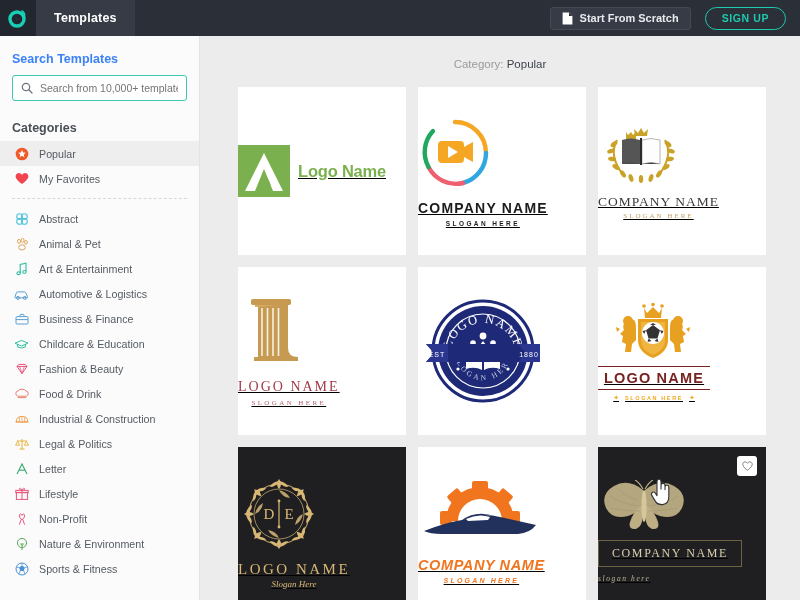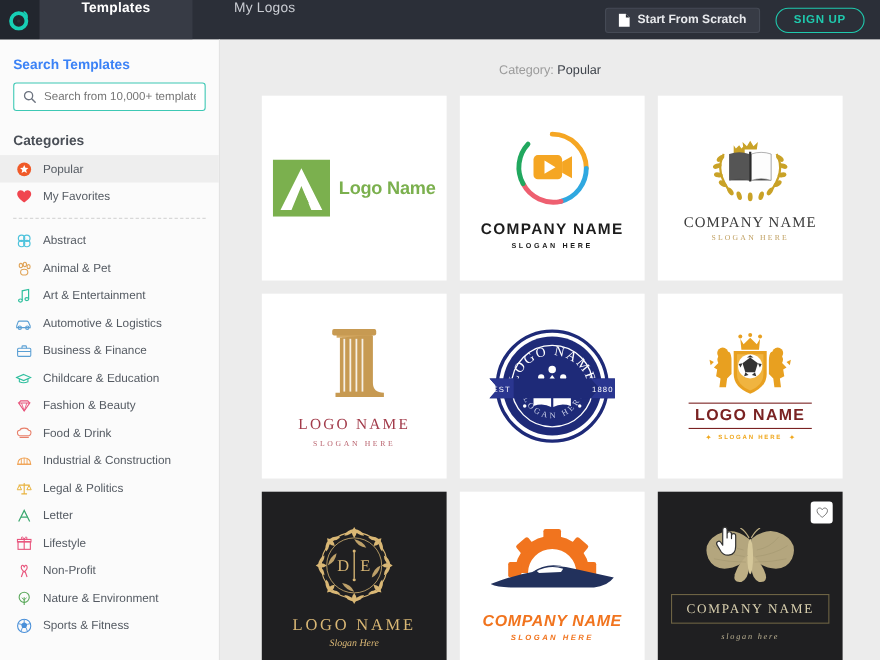--- a/index.html
+++ b/index.html
@@ -15,22 +15,22 @@
     position: absolute; top: 0; left: 0;
     width: 800px; height: 36px;
     background: #2b2f38;
     display: flex; align-items: stretch;
   }
   .brand {
     width: 36px; display: flex; align-items: center; justify-content: center;
     background: #22262e;
   }
   .nav-tab {
-    display: flex; justify-content: center;
-    padding: 0 38px;
+    display: flex; align-items: center; justify-content: center;
+    padding: 0 18px;
     color: #c9ccd2; font-size: 12.5px; letter-spacing: .2px;
     cursor: pointer; height: 36px;
   }
   .nav-tab.active { background: #373b45; color: #ffffff; font-weight: bold; }
   .header-spacer { flex: 1; }
   .header-right { display: flex; align-items: center; gap: 14px; padding-right: 14px; }
   .scratch-btn {
     display: flex; align-items: center; gap: 7px;
     background: #373b45; border: 1px solid #454a55;
     border-radius: 3px; height: 23px; padding: 0 11px;
@@ -92,22 +92,22 @@
   .grid {
     display: grid;
     grid-template-columns: repeat(3, 168px);
     gap: 12px;
     padding: 17px 0 0 38px;
   }
   .card {
     width: 168px; height: 168px;
     background: #fff; position: relative;
     display: flex; flex-direction: column;
-    align-items: center; justify-content: center;
-    overflow: hidden; cursor: pointer;
+    align-items: flex-start; justify-content: center;
+    overflow: hidden; cursor: pointer; text-decoration: underline;
   }
   .card.dark { background: #1f1f21; }
   .fav-btn {
     position: absolute; top: 9px; right: 9px;
     width: 20px; height: 20px; background: #fff; border-radius: 3px;
     display: flex; align-items: center; justify-content: center; cursor: pointer;
   }
   .cursor-hand {
     position: absolute; left: 52px; top: 30px;
     pointer-events: none; z-index: 5;
@@ -138,23 +138,20 @@
   <div class="brand">
     <svg width="20" height="20" viewBox="0 0 20 20">
       <circle cx="9" cy="11" r="7" fill="none" stroke="#17cfb5" stroke-width="3.4"></circle>
       <path d="M14 3 Q17 5 16.5 8" fill="none" stroke="#17cfb5" stroke-width="1.6" stroke-linecap="round"></path>
       <circle cx="9" cy="11" r="1.6" fill="#2b2f38"></circle>
     </svg>
   </div>
 
   <div class="nav-tab active">
     <span>Templates</span>
-  </div>
-  <div class="nav-tab">
-    <span>My Logos</span>
   </div>
 
   <div class="header-spacer"></div>
 
   <div class="header-right">
     <div class="scratch-btn">
       <svg width="11" height="13" viewBox="0 0 11 13">
         <path d="M0.6 0.6 H7 L10.4 4 V12.4 H0.6 Z" fill="#ffffff"></path>
         <path d="M7 0.6 V4 H10.4" fill="#2b2f38"></path>
       </svg>

